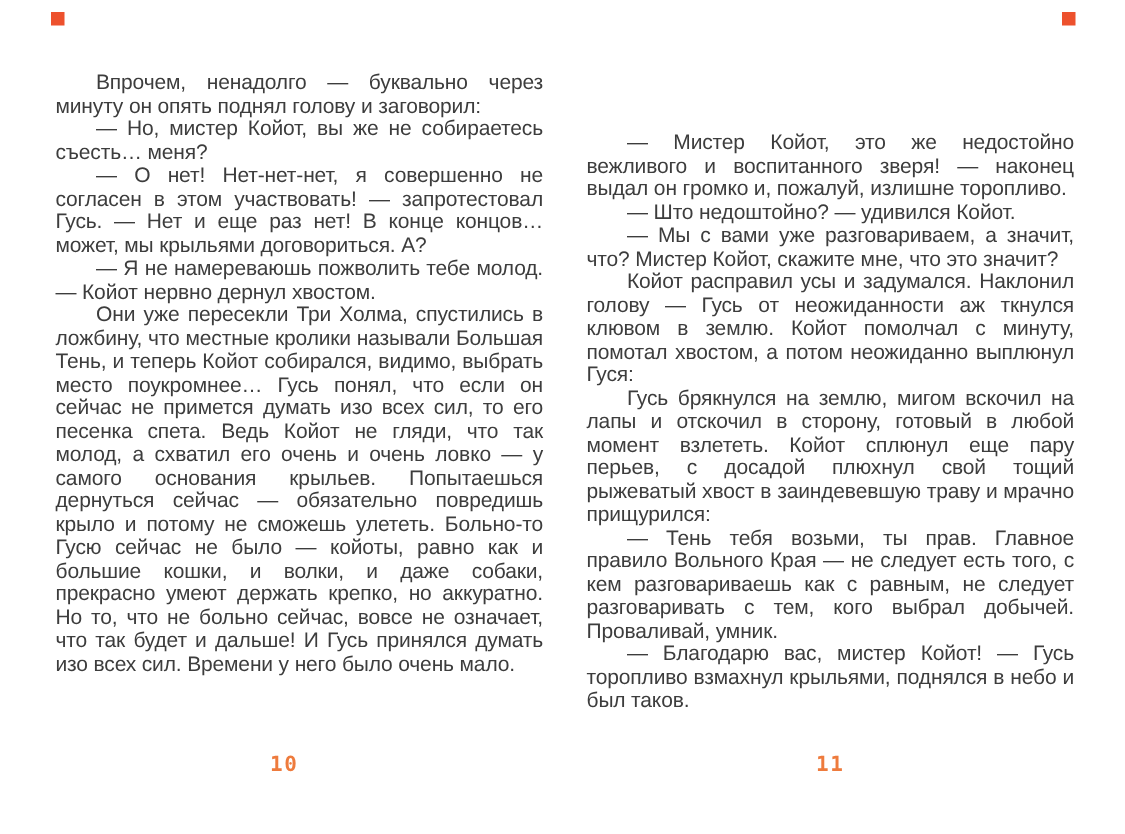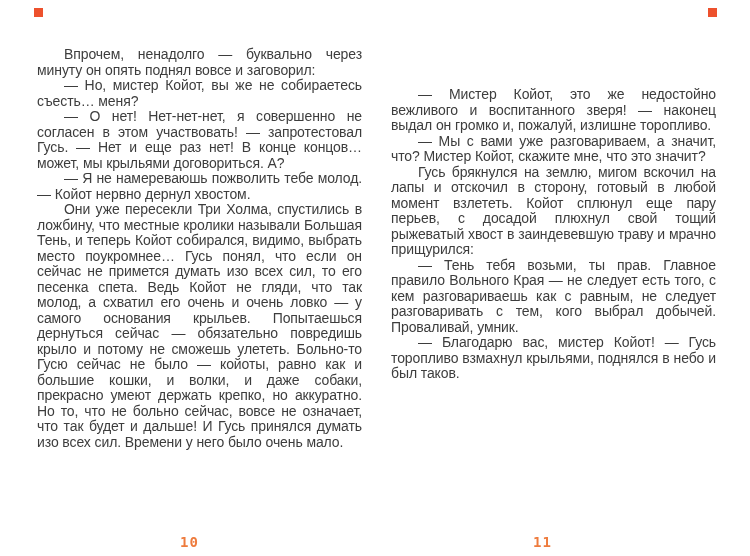--- a/index.html
+++ b/index.html
@@ -27,53 +27,54 @@
   .page-num {
     position: absolute;
     top: 502px;
     width: 325px;
     text-align: center;
     color: #ee7b3d;
     font-family: "DejaVu Sans Mono", monospace;
     font-weight: bold;
     font-size: 14px;
     letter-spacing: 1px;
-    margin-top: 32px;
   }
   .num-left  { left: 27px; }
-  .num-right { left: 380px; }
+  .num-right { left: 391px; }
   .corner-marker {
     position: absolute;
     top: 8px;
     width: 9px;
     height: 9px;
   }
   .marker-left  { left: 34px; }
   .marker-right { left: 708px; }
 </style>
 </head>
 <body>
 
 <div class="spread" style="background: rgb(255, 255, 255);">
 
   <div class="corner-marker marker-left" style="background: rgb(237, 81, 45);"></div>
 
   <div class="corner-marker marker-right" style="background: rgb(237, 81, 45);"></div>
 
   <div class="text-col col-left" style="color: rgb(61, 61, 61);">
-      <p>Впрочем, ненадолго — буквально через минуту он опять поднял вовсе и заговорил:</p>
+      <p>Впрочем, ненадолго — буквально через минуту он опять поднял голову и заговорил:</p>
       <p>— Но, мистер Койот, вы же не собираетесь съесть… меня?</p>
       <p>— О нет! Нет-нет-нет, я совершенно не согласен в этом участвовать! — запротестовал Гусь. — Нет и еще раз нет! В конце концов… может, мы крыльями договориться. А?</p>
       <p>— Я не намереваюшь пожволить тебе молод. — Койот нервно дернул хвостом.</p>
       <p>Они уже пересекли Три Холма, спустились в ложбину, что местные кролики называли Большая Тень, и теперь Койот собирался, видимо, выбрать место поукромнее… Гусь понял, что если он сейчас не примется думать изо всех сил, то его песенка спета. Ведь Койот не гляди, что так молод, а схватил его очень и очень ловко — у самого основания крыльев. Попытаешься дернуться сейчас — обязательно повредишь крыло и потому не сможешь улететь. Больно-то Гусю сейчас не было — койоты, равно как и большие кошки, и волки, и даже собаки, прекрасно умеют держать крепко, но аккуратно. Но то, что не больно сейчас, вовсе не означает, что так будет и дальше! И Гусь принялся думать изо всех сил. Времени у него было очень мало.</p>
     </div>
 
   <div class="text-col col-right" style="color: rgb(61, 61, 61);">
       <p>— Мистер Койот, это же недостойно вежливого и воспитанного зверя! — наконец выдал он громко и, пожалуй, излишне торопливо.</p>
+      <p>— Што недоштойно? — удивился Койот.</p>
       <p>— Мы с вами уже разговариваем, а значит, что? Мистер Койот, скажите мне, что это значит?</p>
+      <p>Койот расправил усы и задумался. Наклонил голову — Гусь от неожиданности аж ткнулся клювом в землю. Койот помолчал с минуту, помотал хвостом, а потом неожиданно выплюнул Гуся:</p>
       <p>Гусь брякнулся на землю, мигом вскочил на лапы и отскочил в сторону, готовый в любой момент взлететь. Койот сплюнул еще пару перьев, с досадой плюхнул свой тощий рыжеватый хвост в заиндевевшую траву и мрачно прищурился:</p>
       <p>— Тень тебя возьми, ты прав. Главное правило Вольного Края — не следует есть того, с кем разговариваешь как с равным, не следует разговаривать с тем, кого выбрал добычей. Проваливай, умник.</p>
       <p>— Благодарю вас, мистер Койот! — Гусь торопливо взмахнул крыльями, поднялся в небо и был таков.</p>
     </div>
 
   <div class="page-num num-left" style="color: rgb(238, 123, 61);">10</div>
 
   <div class="page-num num-right" style="color: rgb(238, 123, 61);">11</div>
 
 </div>

